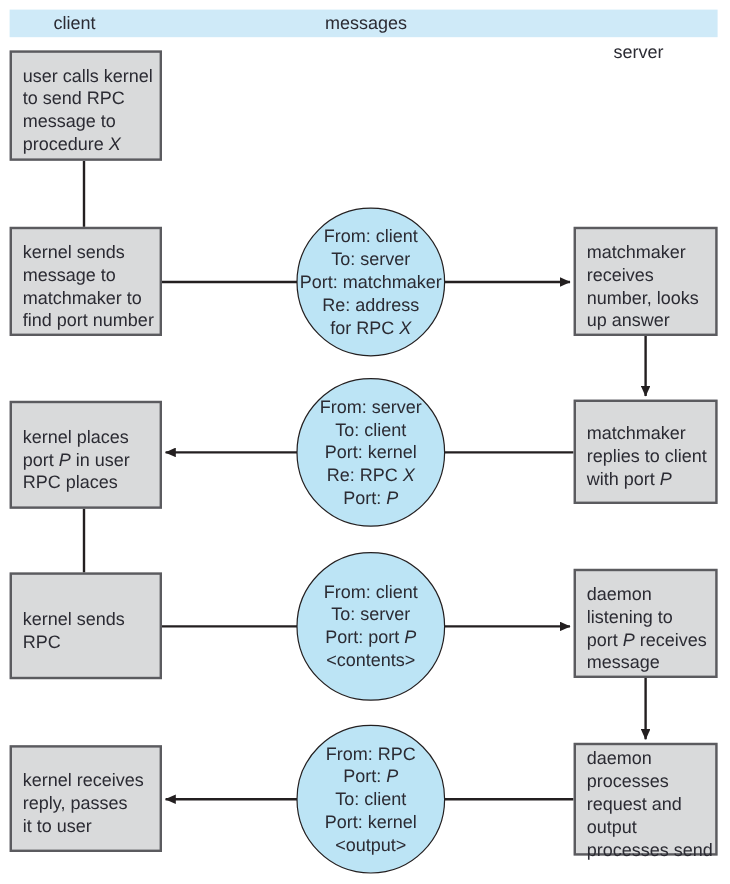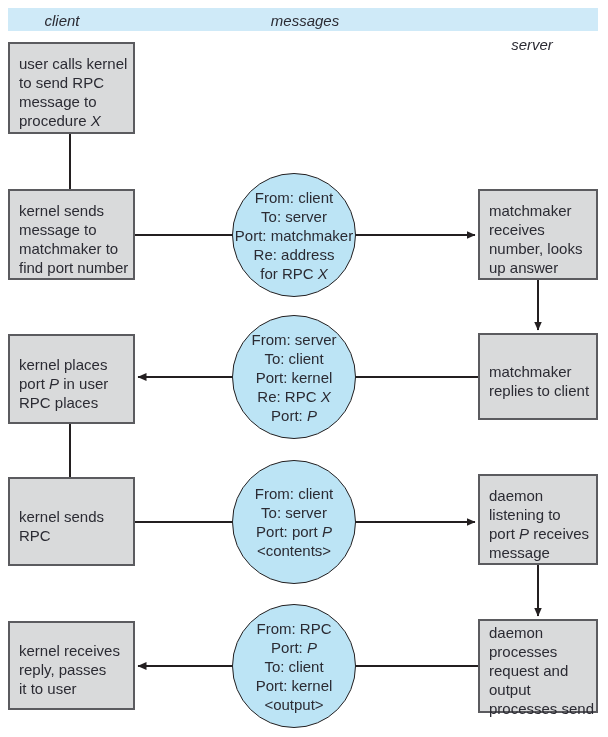--- a/index.html
+++ b/index.html
@@ -4,34 +4,34 @@
 <style>
   :root{
     --header_bg:#cfeaf8; --box_bg:#d9dadb; --box_border:#5b5b5f;
     --circle_bg:#bce4f5; --circle_border:#231f20; --text:#2b2b33;
     --line:#231f20; --page_bg:#ffffff;
   }
   html,body{margin:0;padding:0;background:var(--page_bg);}
   body{font-family:"Liberation Sans", sans-serif;}
   .stage{position:relative;width:608px;height:737px;background:var(--page_bg);overflow:hidden;}
 
-  .header{position:absolute;left:8px;top:8px;width:590px;height:23px;background:var(--header_bg);font-style:italic;}
+  .header{position:absolute;left:8px;top:8px;width:590px;height:23px;background:var(--header_bg);}
   .col-label{position:absolute;top:50%;transform:translate(-50%,-50%);font-size:15px;color:var(--text);white-space:nowrap;}
   .col-label.client{left:54px;}
   .col-label.messages{left:297px;}
   .col-label.server{left:524px;margin-top:24px;}
 
   .box{position:absolute;box-sizing:border-box;background:var(--box_bg);
        border:2px solid var(--box_border);display:flex;flex-direction:column;
        justify-content:center;padding:12px 3px 4px 9px;color:var(--text);
        font-size:15px;line-height:19px;z-index:2;}
   .client-box{left:8px;width:127px;}
   .server-box{left:478px;width:120px;}
 
-  .circle{position:absolute;left:232px;box-sizing:border-box;width:124px;height:124px;
+  .circle{position:absolute;left:247px;box-sizing:border-box;width:124px;height:124px;
           border-radius:50%;background:var(--circle_bg);border:1.5px solid var(--circle_border);
           display:flex;flex-direction:column;justify-content:center;text-align:center;
           color:var(--text);font-size:15px;line-height:19px;z-index:2;}
 
   svg.wires{position:absolute;left:0;top:0;z-index:1;}
   .conn{stroke:var(--line);stroke-width:2;fill:none;}
   .arrowfill{fill:var(--line);}
   .tline{white-space:nowrap;}
   .circle .tline{white-space:normal;}
 </style>
@@ -119,20 +119,21 @@
 
   <div class="box server-box" style="top:189px;height:91px">
       <div class="tline"><span>matchmaker</span></div>
       <div class="tline"><span>receives</span></div>
       <div class="tline"><span>number, looks</span></div>
       <div class="tline"><span>up answer</span></div>
     </div>
   <div class="box server-box" style="top:333px;height:87px">
       <div class="tline"><span>matchmaker</span></div>
       <div class="tline"><span>replies to client</span></div>
+      <div class="tline"><span>with port </span><span style="font-style: italic;">P</span></div>
     </div>
   <div class="box server-box" style="top:474px;height:91px">
       <div class="tline"><span>daemon</span></div>
       <div class="tline"><span>listening to</span></div>
       <div class="tline"><span>port </span><span style="font-style: italic;">P</span><span> receives</span></div>
       <div class="tline"><span>message</span></div>
     </div>
   <div class="box server-box" style="top:619px;height:94px">
       <div class="tline"><span>daemon</span></div>
       <div class="tline"><span>processes</span></div>

